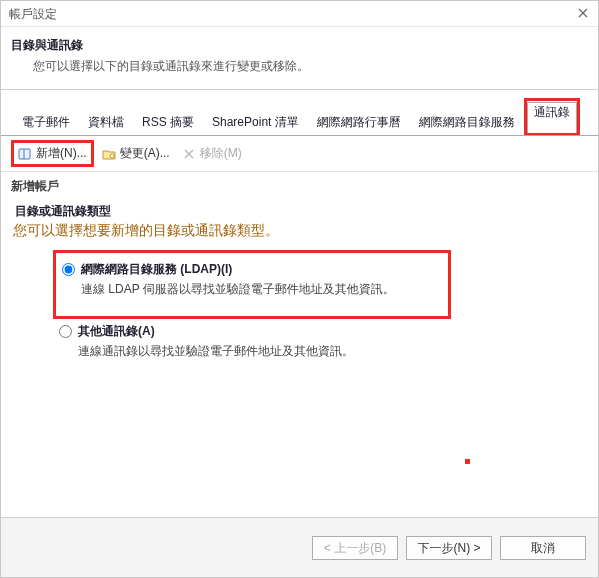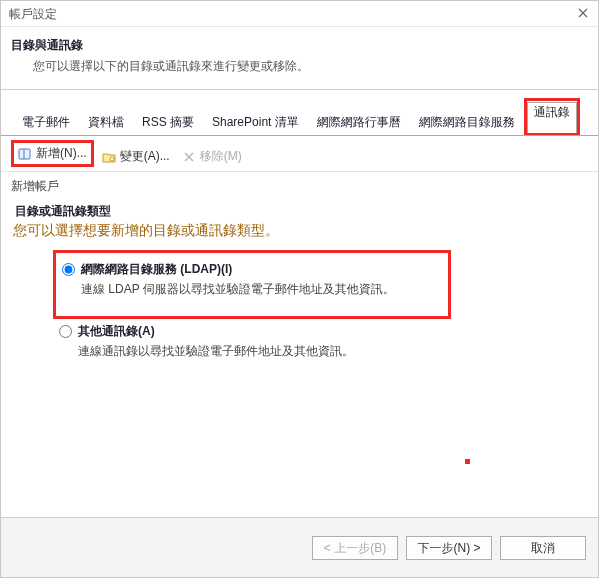--- a/index.html
+++ b/index.html
@@ -13,28 +13,28 @@
     .hdr{padding:10px 14px 14px 6px;border-bottom:1px solid #cfcfcf}
     .hdr h1{font-size:12px;font-weight:700;color:#223;margin-left:4px;margin-bottom:4px}
     .hdr p{font-size:12px;color:#555;margin-left:26px}
     
     .tabs{display:flex;align-items:flex-end;padding:8px 12px 0 12px;border-bottom:1px solid #aaa}
     .tab{padding:3px 8px 4px;font-size:12px;color:#223;border:1px solid transparent;border-bottom:none;cursor:default;white-space:nowrap}
     .tab.sel{border-color:#aaa;background:#fff;position:relative;top:1px}
     .tabs .hi{border:3px solid #ee2a24;padding:0}
     .tabs .hi .tab{padding:1px 6px 12px}
     
-    .tbar{display:flex;align-items:flex-end;gap:4px;padding:4px 10px;border-bottom:1px solid #e4e4e4}
+    .tbar{display:flex;align-items:center;gap:4px;padding:4px 10px;border-bottom:1px solid #e4e4e4}
     .tbtn{display:flex;align-items:center;gap:4px;padding:2px 4px;font-size:12px;color:#333}
     .tbtn.dis{color:#aaa}
     .tbar .hi{border:3px solid #ee2a24}
     .ic{width:14px;height:14px;display:inline-block}
     
     .sec{padding:6px 14px 2px 6px}
-    .sec h2{font-size:12px;font-weight:400;color:#444;margin-left:4px}
+    .sec h2{font-size:12px;font-weight:700;color:#444;margin-left:4px}
     .sec h3{font-size:12px;font-weight:700;color:#223;margin:8px 0 0 8px}
     .sec p.sub{font-size:14px;color:#a16207;margin:2px 0 0 6px}
     
     .opts{margin:10px 0 0 52px;border:0}
     .opt{margin-bottom:10px}
     .opt .row{display:flex;align-items:center;gap:6px}
     .opt input[type=radio]{width:13px;height:13px}
     .opt .lbl{font-weight:700;font-size:12px;color:#223}
     .opt .desc{font-size:12px;color:#444;margin:3px 0 0 19px}
     .opts .hi{border:3px solid #ee2a24;padding:8px 10px 8px 6px;margin-left:-6px;margin-bottom:4px;width:398px}

